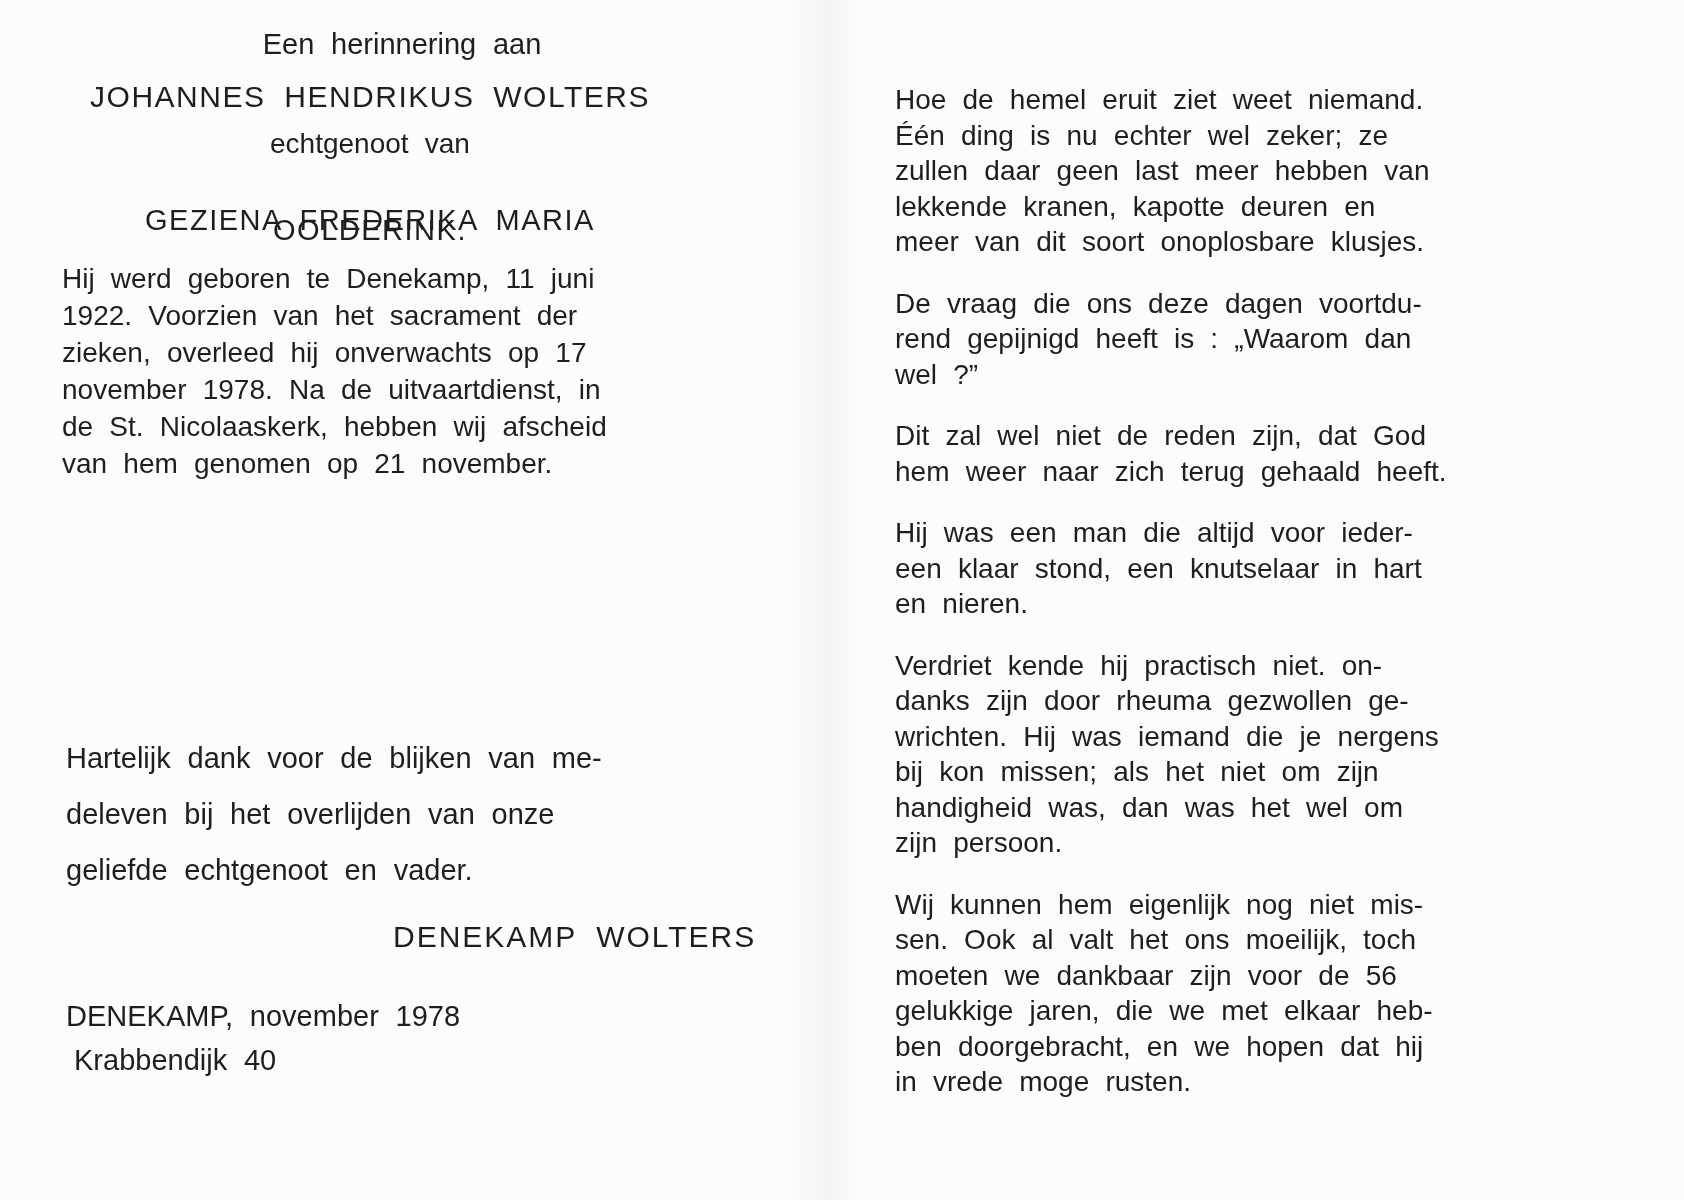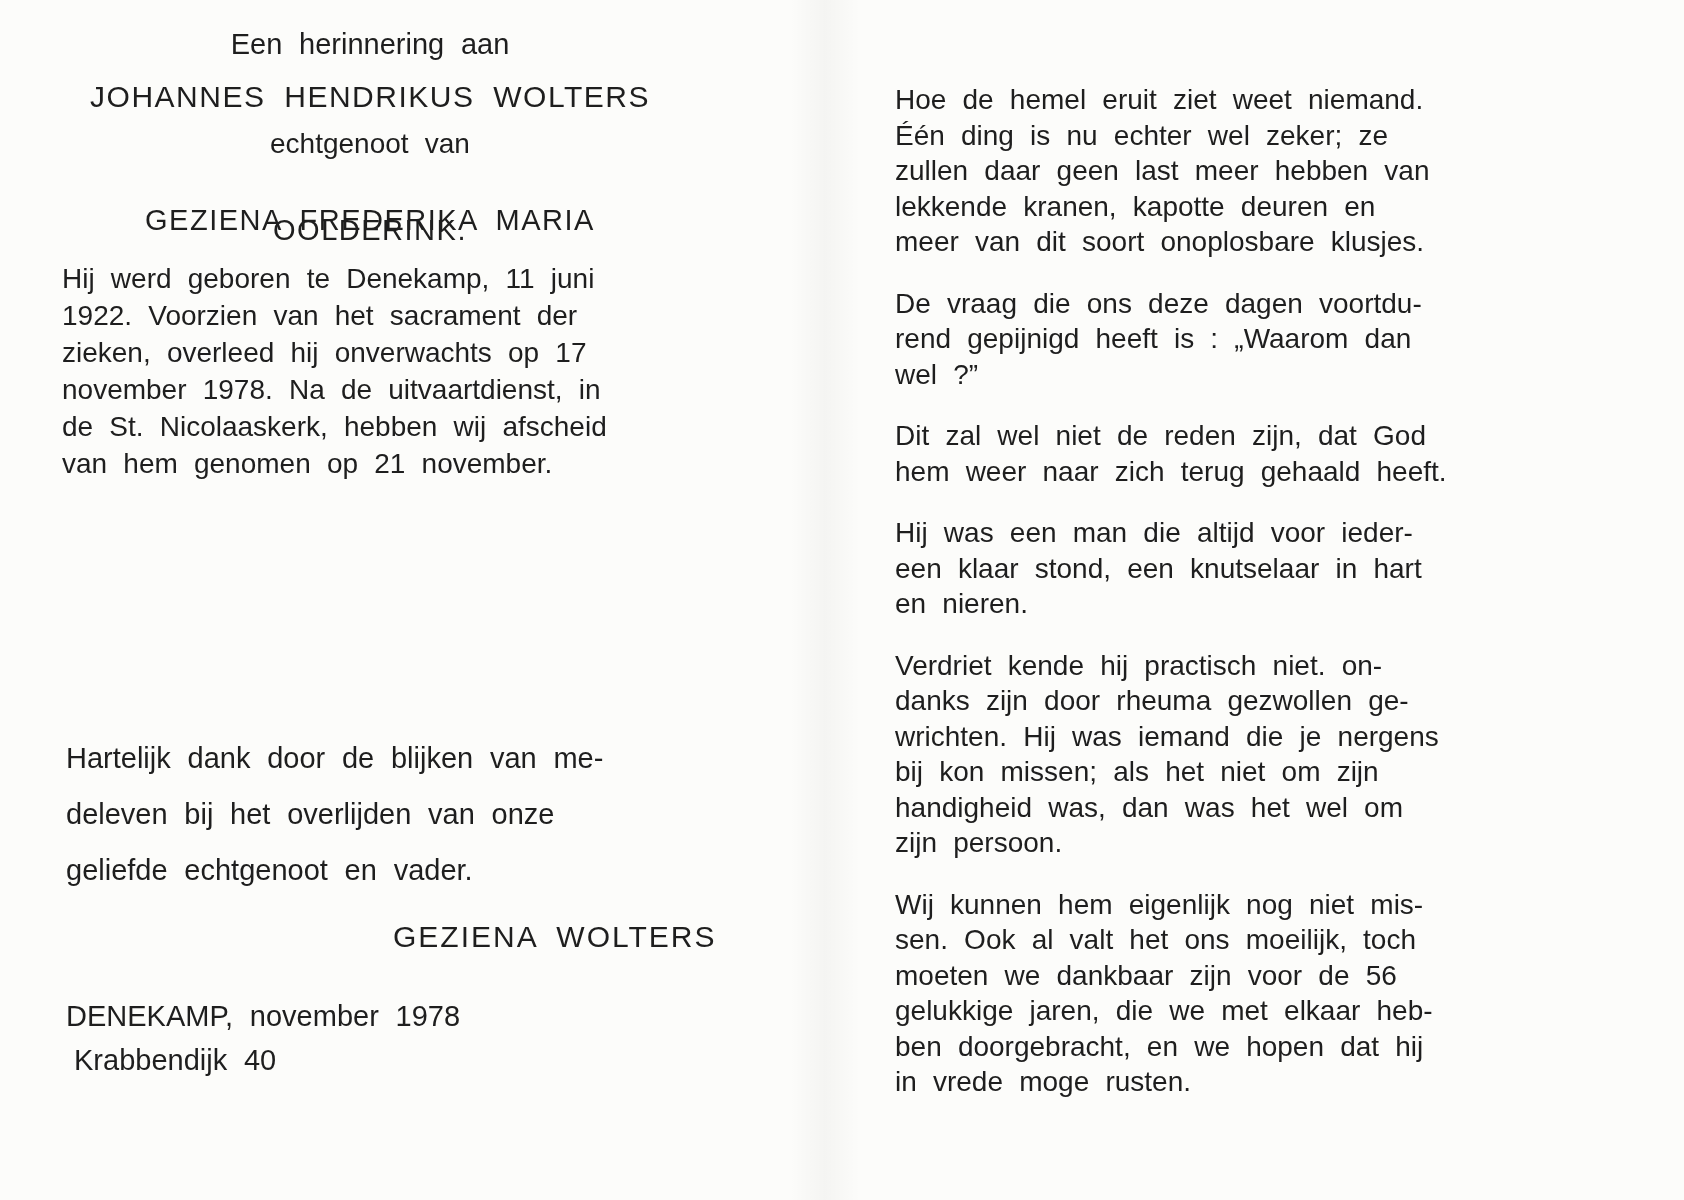--- a/index.html
+++ b/index.html
@@ -38,20 +38,21 @@
     white-space: pre-line;
     word-spacing: 0.30em;
   }
 
   
   .intro {
     position: absolute;
     left: 0; top: 28px; width: 740px;
     text-align: center;
     font-size: 29px;
+    padding-left: 32px;
   }
   .deceased-name {
     position: absolute;
     left: 0; top: 80px; width: 740px;
     text-align: center;
     font-size: 30px;
     letter-spacing: 1.5px;
   }
   .relation {
     position: absolute;
@@ -125,24 +126,24 @@
     <div class="deceased-name line">JOHANNES HENDRIKUS WOLTERS</div>
     <div class="relation line">echtgenoot van</div>
     <div class="spouse1 line">GEZIENA FREDERIKA MARIA</div>
     <div class="spouse2 line">OOLDERINK.</div>
     <div class="bio para">Hij werd geboren te Denekamp, 11 juni
 1922. Voorzien van het sacrament der
 zieken, overleed hij onverwachts op 17
 november 1978. Na de uitvaartdienst, in
 de St. Nicolaaskerk, hebben wij afscheid
 van hem genomen op 21 november.</div>
-    <div class="thanks para">Hartelijk dank door de blijken van me-
+    <div class="thanks para">Hartelijk dank voor de blijken van me-
 deleven bij het overlijden van onze
 geliefde echtgenoot en vader.</div>
-    <div class="family line">GEZIENA WOLTERS</div>
+    <div class="family line">DENEKAMP WOLTERS</div>
     <div class="place-date line">DENEKAMP, november 1978</div>
     <div class="address line">Krabbendijk 40</div>
   </div>
 
   <div class="page page-right">
     <div class="right-text">
       <p class="para">Hoe de hemel eruit ziet weet niemand.
 Één ding is nu echter wel zeker; ze
 zullen daar geen last meer hebben van
 lekkende kranen, kapotte deuren en

